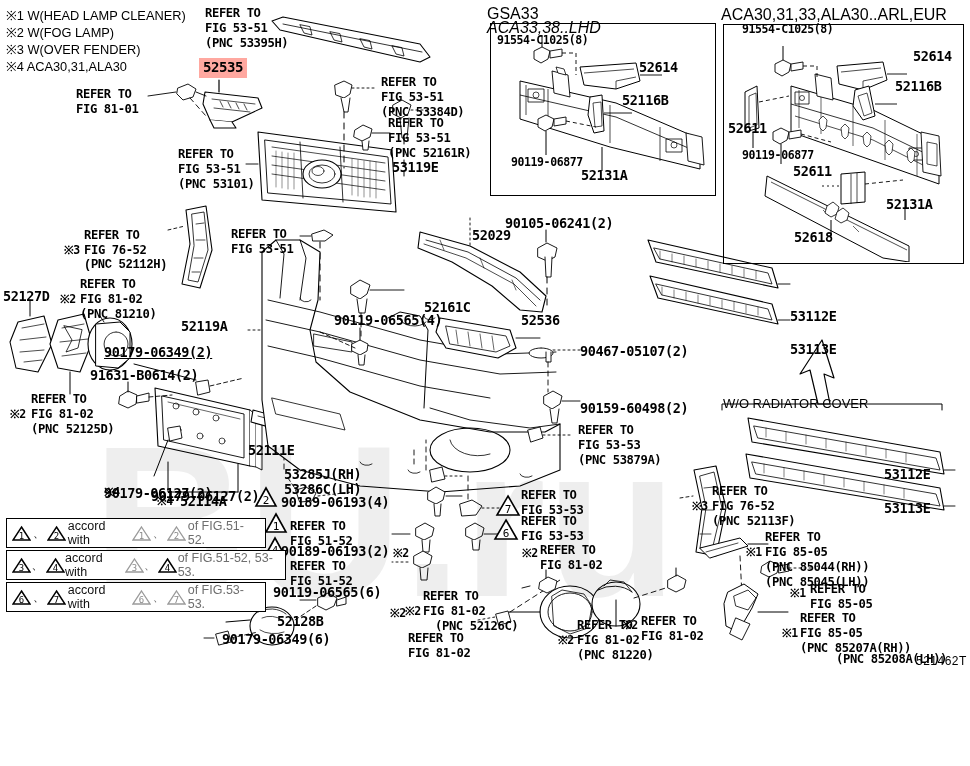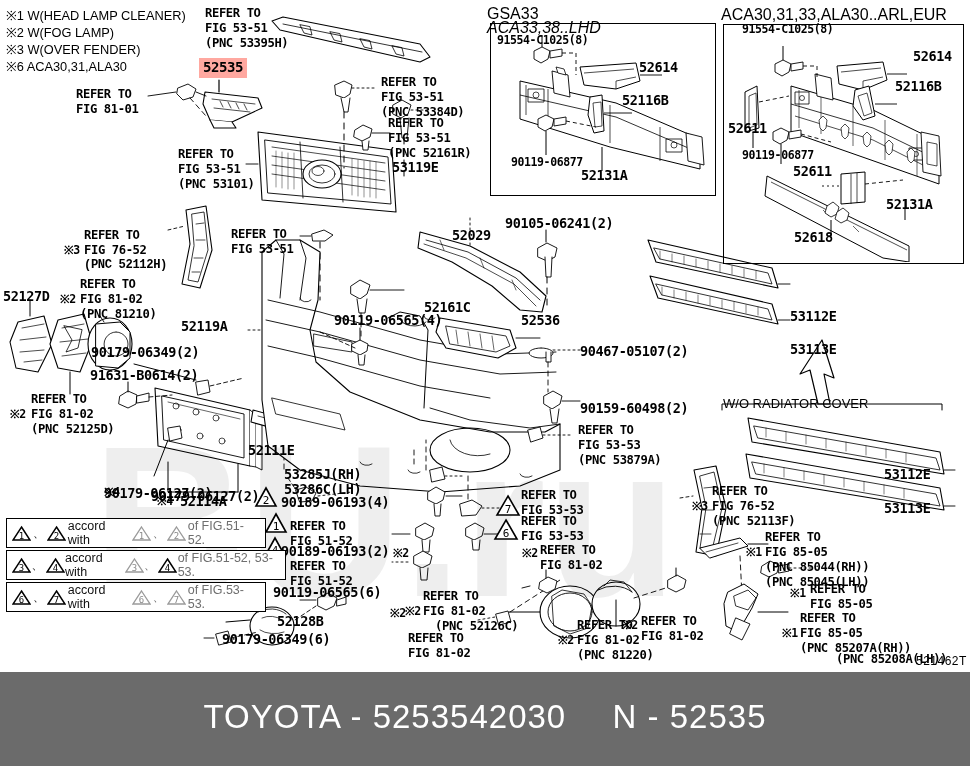--- a/index.html
+++ b/index.html
@@ -418,21 +418,21 @@
         <path d="M104 182 l6 -4 l6 5 l-2 7 l-6 3 l-6 -4 z" fill="#fff" stroke-width="0.8"></path>
         <path d="M114 188 l6 -4 l6 5 l-2 7 l-6 3 l-6 -4 z" fill="#fff" stroke-width="0.8"></path>
         <path d="M108 196 L108 214" stroke-width="1"></path>
         <path d="M182 176 L182 196" stroke-width="1"></path>
       </g>
     </svg>
 
     <div class="lbl note" style="left:6px;top:8px;">※1 W(HEAD LAMP CLEANER)</div>
     <div class="lbl note" style="left:6px;top:25px;">※2 W(FOG LAMP)</div>
     <div class="lbl note" style="left:6px;top:42px;">※3 W(OVER FENDER)</div>
-    <div class="lbl note" style="left:6px;top:59px;">※6 ACA30,31,ALA30</div>
+    <div class="lbl note" style="left:6px;top:59px;">※4 ACA30,31,ALA30</div>
 
     <div class="lbl ref" style="left:205px;top:6px;">REFER TO</div>
     <div class="lbl ref" style="left:205px;top:21px;">FIG 53-51</div>
     <div class="lbl ref" style="left:205px;top:36px;">(PNC 53395H)</div>
 
     <div class="lbl hl" style="left:199px;top:58px;">52535</div>
 
     <div class="lbl ref" style="left:76px;top:87px;">REFER TO</div>
     <div class="lbl ref" style="left:76px;top:102px;">FIG 81-01</div>
 
@@ -469,34 +469,34 @@
     <div class="lbl sm" style="left:10px;top:407px;">※2</div>
     <div class="lbl ref" style="left:31px;top:407px;">FIG 81-02</div>
     <div class="lbl ref" style="left:31px;top:422px;">(PNC 52125D)</div>
 
     <div class="lbl pn" style="left:90px;top:367px;">91631-B0614(2)</div>
     <div class="lbl pn" style="left:104px;top:485px;">90179-06127(2)</div>
     <div class="lbl sm" style="left:104px;top:485px;">※4</div>
     <div class="lbl pn" style="left:151px;top:488px;">90179-06127(2)</div>
     <div class="lbl sm" style="left:157px;top:494px;">※4</div>
     <div class="lbl pn" style="left:180px;top:493px;">52114A</div>
-    <div class="lbl pn" style="left:91px;top:344px;">90179-06349(2)</div>
+    <div class="lbl pn" style="left:104px;top:344px;text-decoration:underline;">90179-06349(2)</div>
 
     <div class="lbl pn" style="left:181px;top:318px;">52119A</div>
 
     <div class="lbl pn" style="left:248px;top:442px;">52111E</div>
 
     <div class="lbl pn" style="left:284px;top:466px;">53285J(RH)</div>
     <div class="lbl pn" style="left:284px;top:481px;">53286C(LH)</div>
 
     <div class="lbl pn" style="left:334px;top:312px;">90119-06565(4)</div>
     <div class="lbl pn" style="left:505px;top:215px;">90105-06241(2)</div>
     <div class="lbl pn" style="left:580px;top:343px;">90467-05107(2)</div>
     <div class="lbl pn" style="left:580px;top:400px;">90159-60498(2)</div>
-    <div class="lbl pn" style="left:452px;top:227px;text-align:right;">52029</div>
+    <div class="lbl pn" style="left:472px;top:227px;text-align:right;">52029</div>
     <div class="lbl pn" style="left:424px;top:299px;">52161C</div>
     <div class="lbl pn" style="left:521px;top:312px;">52536</div>
 
     <div class="lbl ref" style="left:578px;top:423px;">REFER TO</div>
     <div class="lbl ref" style="left:578px;top:438px;">FIG 53-53</div>
     <div class="lbl ref" style="left:578px;top:453px;text-align:right;">(PNC 53879A)</div>
 
     <div class="lbl pn" style="left:790px;top:308px;">53112E</div>
     <div class="lbl pn" style="left:790px;top:341px;">53113E</div>
 
@@ -697,25 +697,14 @@
         <svg width="19" height="17" viewBox="0 0 19 17">
             <path d="M9.5 2 L18 15 L1 15 Z" fill="none" stroke="#9a9a9a" stroke-width="1.3"></path>
             <text x="9.5" y="14" font-size="9" font-family="DejaVu Sans Mono, monospace" text-anchor="middle" fill="#8a8a8a">7</text>
           </svg>
       </span>
       <span class="faint">of FIG.53-53.</span>
     </div>
 
   </div>
 
-  <div id="caption">
-    <div class="ctext">
-      <span>TOYOTA</span>
-      <span>-</span>
-      <span>5253542030</span>
-      <span class="gap"></span>
-      <span>N</span>
-      <span>-</span>
-      <span>52535</span>
-    </div>
-  </div>
 
 </div>
 
 </body></html>

